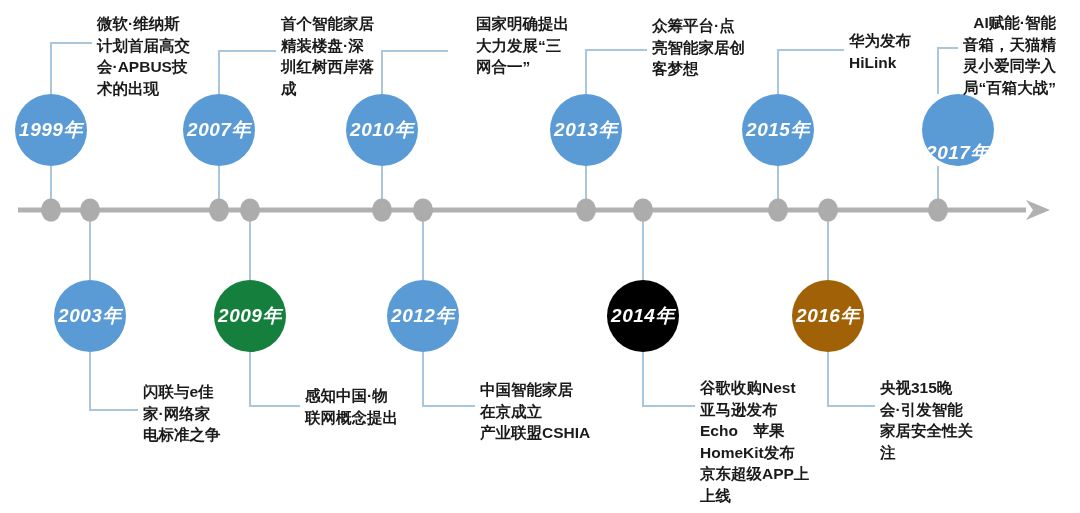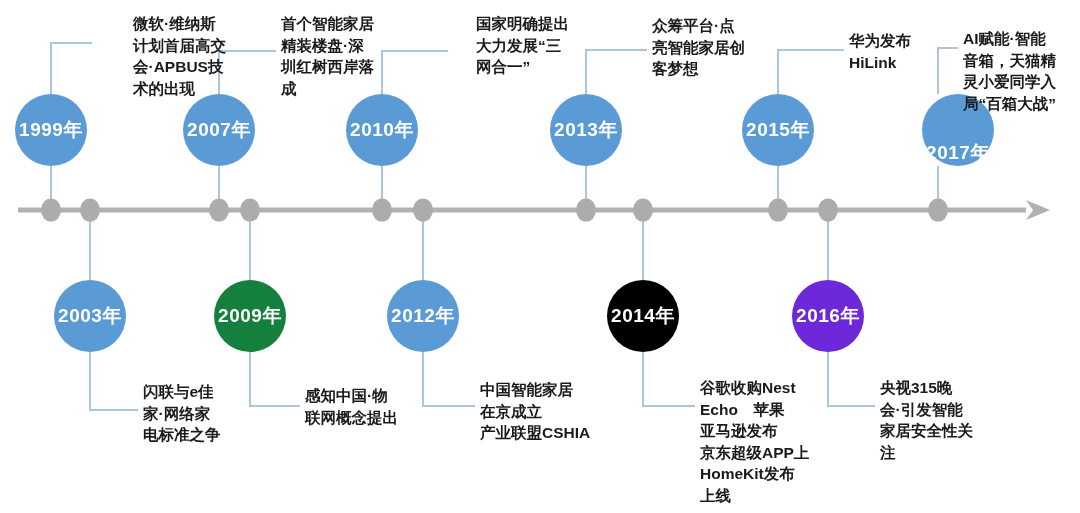--- a/index.html
+++ b/index.html
@@ -30,20 +30,21 @@
     align-items: center;
     justify-content: center;
     box-sizing: border-box;
   }
   .milestone-year {
     color: #ffffff;
     font-size: 19px;
     font-weight: bold;
     letter-spacing: 0.5px;
     white-space: nowrap;
+    font-style: italic;
   }
   .milestone-text {
     position: absolute;
     color: #1a1a1a;
     font-size: 15.5px;
     font-weight: bold;
     line-height: 21.5px;
     white-space: nowrap;
   }
 </style>
@@ -85,21 +86,21 @@
       <ellipse cx="586" cy="210" rx="10" ry="11.5" fill="#acacac"></ellipse>
       <ellipse cx="643" cy="210" rx="10" ry="11.5" fill="#acacac"></ellipse>
       <ellipse cx="778" cy="210" rx="10" ry="11.5" fill="#acacac"></ellipse>
       <ellipse cx="828" cy="210" rx="10" ry="11.5" fill="#acacac"></ellipse>
       <ellipse cx="938" cy="210" rx="10" ry="11.5" fill="#acacac"></ellipse>
     </svg>
   <div id="nodes-layer">
       <div class="milestone-circle" style="left: 15px; top: 94px; background: rgb(91, 155, 213);">
         <span class="milestone-year">1999年</span>
       </div>
-      <div class="milestone-text" style="left: 97px; top: 13px; margin-left: 36px;">
+      <div class="milestone-text" style="left: 97px; top: 13px;">
         <div>微软·维纳斯</div>
         <div>计划首届高交</div>
         <div>会·APBUS技</div>
         <div>术的出现</div>
       </div>
       <div class="milestone-circle" style="left: 54px; top: 280px; background: rgb(91, 155, 213);">
         <span class="milestone-year">2003年</span>
       </div>
       <div class="milestone-text" style="left: 143px; top: 381px;">
         <div>闪联与e佳</div>
@@ -144,45 +145,45 @@
       <div class="milestone-text" style="left: 652px; top: 15px;">
         <div>众筹平台·点</div>
         <div>亮智能家居创</div>
         <div>客梦想</div>
       </div>
       <div class="milestone-circle" style="left: 607px; top: 280px; background: #000000;">
         <span class="milestone-year">2014年</span>
       </div>
       <div class="milestone-text" style="left: 700px; top: 377px;">
         <div>谷歌收购Nest</div>
+        <div>亚马逊发布</div>
         <div>Echo　苹果</div>
-        <div>亚马逊发布</div>
+        <div>HomeKit发布</div>
         <div>京东超级APP上</div>
-        <div>HomeKit发布</div>
         <div>上线</div>
       </div>
       <div class="milestone-circle" style="left: 742px; top: 94px; background: rgb(91, 155, 213);">
         <span class="milestone-year">2015年</span>
       </div>
       <div class="milestone-text" style="left: 849px; top: 30px;">
         <div>华为发布</div>
         <div>HiLink</div>
       </div>
-      <div class="milestone-circle" style="left: 792px; top: 280px; background: #6d28d9;">
+      <div class="milestone-circle" style="left: 792px; top: 280px; background: #a16207;">
         <span class="milestone-year">2016年</span>
       </div>
       <div class="milestone-text" style="left: 880px; top: 377px;">
         <div>央视315晚</div>
         <div>会·引发智能</div>
         <div>家居安全性关</div>
         <div>注</div>
       </div>
       <div class="milestone-circle" style="left: 922px; top: 94px; background: rgb(91, 155, 213); align-items: flex-end;">
         <span class="milestone-year">2017年</span>
       </div>
-      <div class="milestone-text" style="left: 963px; top: 28px;">
+      <div class="milestone-text" style="left: 963px; top: 12px; text-align: right;">
         <div>AI赋能·智能</div>
         <div>音箱，天猫精</div>
         <div>灵小爱同学入</div>
         <div>局“百箱大战”</div>
       </div>
     </div>
 </div>
 
 </body></html>

